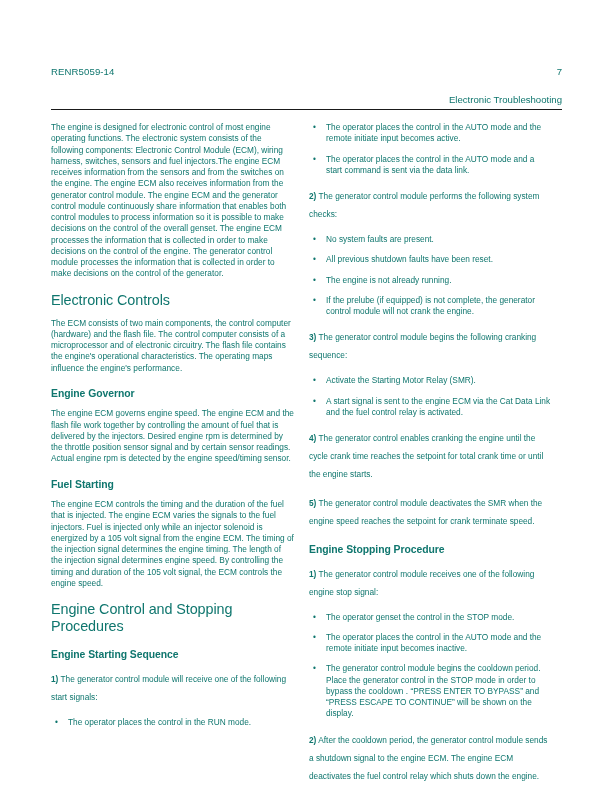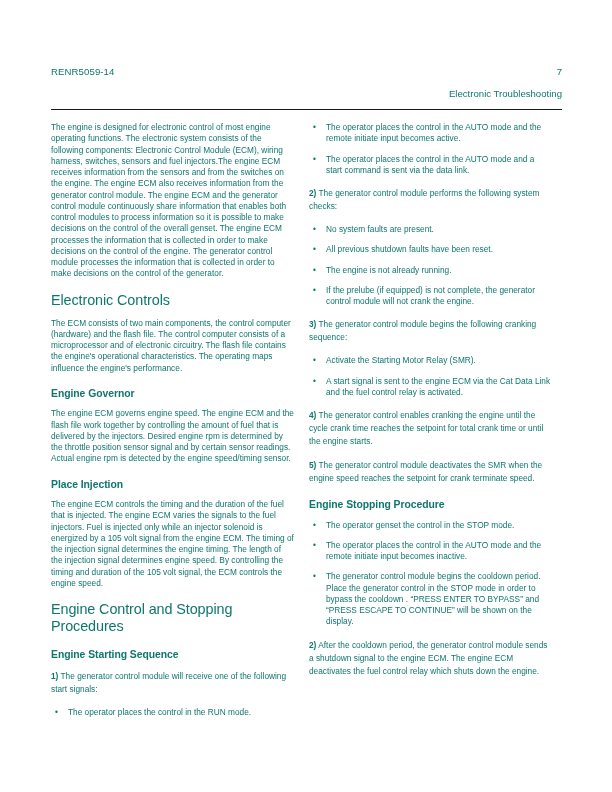--- a/index.html
+++ b/index.html
@@ -37,21 +37,21 @@
   .header-page-number {
     position: absolute;
     right: 0;
     top: 0;
     font-size: 9.6px;
     text-align: right;
   }
   .header-section-title {
     position: absolute;
     right: 0;
-    top: 22px;
+    top: 28px;
     font-size: 9.6px;
     text-align: left;
   }
   .header-rule {
     position: absolute;
     left: 51px;
     top: 61px;
     width: 511px;
     height: 0;
     border-top: 1.6px solid #1a1a1a;
@@ -91,21 +91,21 @@
     font-size: 10.4px;
     font-weight: bold;
     line-height: 12.5px;
     letter-spacing: -0.05px;
   }
 
   
   p.step {
     margin: 0 0 11px 0;
     font-size: 8.3px;
-    line-height: 13px;
+    line-height: 18px;
   }
   p.step .step-num {
     font-weight: bold;
   }
 
   
   ul.bullet-list {
     list-style: none;
     margin: 0 0 11px 0;
     padding: 0;
@@ -144,21 +144,21 @@
 
       <p class="body-text">The engine is designed for electronic control of most engine operating functions. The electronic system consists of the following components: Electronic Control Module (ECM), wiring harness, switches, sensors and fuel injectors.The engine ECM receives information from the sensors and from the switches on the engine. The engine ECM also receives information from the generator control module. The engine ECM and the generator control module continuously share information that enables both control modules to process information so it is possible to make decisions on the control of the overall genset. The engine ECM processes the information that is collected in order to make decisions on the control of the engine. The generator control module processes the information that is collected in order to make decisions on the control of the generator.</p>
 
       <h1 class="heading-1">Electronic Controls</h1>
 
       <p class="body-text">The ECM consists of two main components, the control computer (hardware) and the flash file. The control computer consists of a microprocessor and of electronic circuitry. The flash file contains the engine's operational characteristics. The operating maps influence the engine's performance.</p>
 
       <h2 class="heading-2">Engine Governor</h2>
       <p class="body-text">The engine ECM governs engine speed. The engine ECM and the flash file work together by controlling the amount of fuel that is delivered by the injectors. Desired engine rpm is determined by the throttle position sensor signal and by certain sensor readings. Actual engine rpm is detected by the engine speed/timing sensor.</p>
 
-      <h2 class="heading-2">Place Injection</h2>
+      <h2 class="heading-2">Fuel Starting</h2>
       <p class="body-text">The engine ECM controls the timing and the duration of the fuel that is injected. The engine ECM varies the signals to the fuel injectors. Fuel is injected only while an injector solenoid is energized by a 105 volt signal from the engine ECM. The timing of the injection signal determines the engine timing. The length of the injection signal determines engine speed. By controlling the timing and duration of the 105 volt signal, the ECM controls the engine speed.</p>
 
       <h1 class="heading-1">Engine Control and Stopping Procedures</h1>
 
       <h2 class="heading-2">Engine Starting Sequence</h2>
 
       <p class="step"><span class="step-num">1)</span><span> The generator control module will receive one of the following start signals:</span></p>
 
       <ul class="bullet-list">
         <li><span class="bullet-glyph">•</span><span>The operator places the control in the RUN mode.</span></li>
@@ -188,20 +188,21 @@
         <li><span class="bullet-glyph">•</span><span>Activate the Starting Motor Relay (SMR).</span></li>
         <li><span class="bullet-glyph">•</span><span>A start signal is sent to the engine ECM via the Cat Data Link and the fuel control relay is activated.</span></li>
       </ul>
 
       <p class="step"><span class="step-num">4)</span><span> The generator control enables cranking the engine until the cycle crank time reaches the setpoint for total crank time or until the engine starts.</span></p>
 
       <p class="step"><span class="step-num">5)</span><span> The generator control module deactivates the SMR when the engine speed reaches the setpoint for crank terminate speed.</span></p>
 
       <h2 class="heading-2">Engine Stopping Procedure</h2>
 
+      <p class="step"><span class="step-num">1)</span><span> The generator control module receives one of the following engine stop signal:</span></p>
 
       <ul class="bullet-list">
         <li><span class="bullet-glyph">•</span><span>The operator genset the control in the STOP mode.</span></li>
         <li><span class="bullet-glyph">•</span><span>The operator places the control in the AUTO mode and the remote initiate input becomes inactive.</span></li>
         <li><span class="bullet-glyph">•</span><span>The generator control module begins the cooldown period. Place the generator control in the STOP mode in order to bypass the cooldown . “PRESS ENTER TO BYPASS” and “PRESS ESCAPE TO CONTINUE” will be shown on the display.</span></li>
       </ul>
 
       <p class="step"><span class="step-num">2)</span><span> After the cooldown period, the generator control module sends a shutdown signal to the engine ECM. The engine ECM deactivates the fuel control relay which shuts down the engine.</span></p>
 
     </div>

